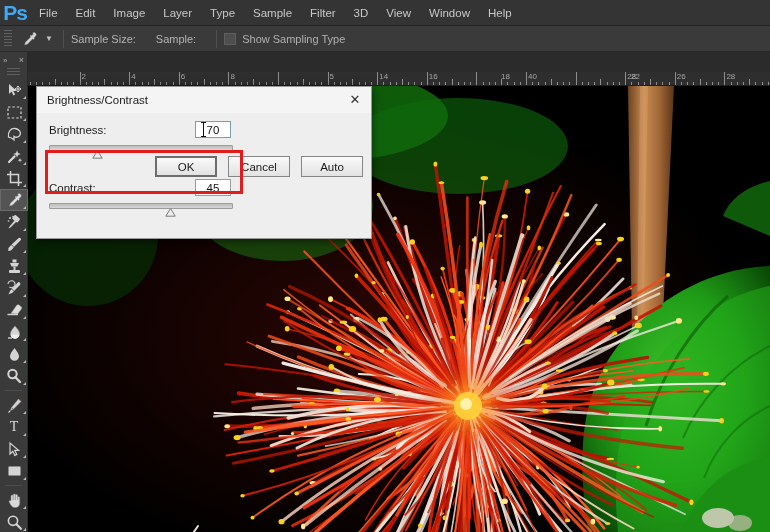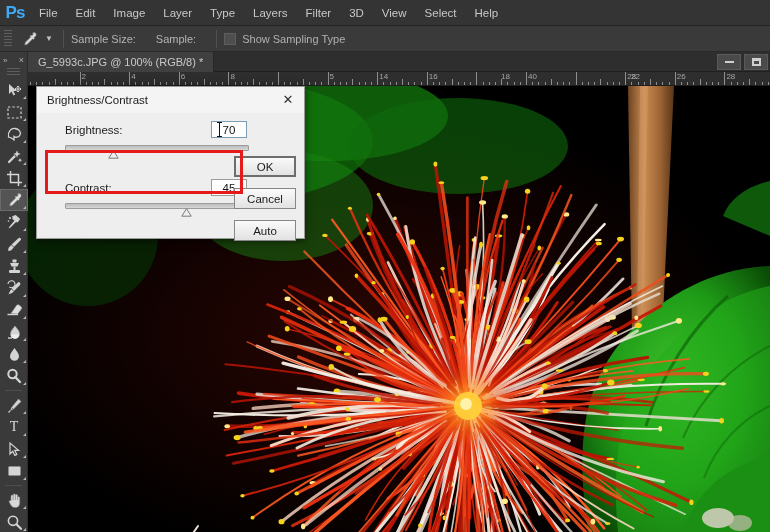--- a/index.html
+++ b/index.html
@@ -12,21 +12,21 @@
 
   
   .menubar {
     position: absolute; left: 0; top: 0; width: 770px; height: 26px;
     background: #343434; display: flex; align-items: center;
     border-bottom: 1px solid #232323;
   }
   .ps-logo {
     width: 30px; height: 26px; display: flex; align-items: center;
     justify-content: center; color: #3fa9f5; font-weight: bold;
-    font-size: 17px; letter-spacing: -1px; font-family: "Liberation Sans", sans-serif;
+    font-size: 21px; letter-spacing: -1px; font-family: "Liberation Sans", sans-serif;
   }
   .menu-item {
     padding: 0 9px; height: 26px; line-height: 26px;
     color: #c8c8c8; font-size: 11.5px; cursor: default; white-space: nowrap;
   }
 
   
   .optionsbar {
     position: absolute; left: 0; top: 26px; width: 770px; height: 26px;
     background: #3a3a3a; display: flex; align-items: center;
@@ -102,32 +102,32 @@
 
   
   .canvas-wrap {
     position: absolute; left: 28px; top: 86px; width: 742px; height: 446px;
     background: #000; overflow: hidden;
   }
   .canvas-img { position: absolute; inset: 0; }
 
   
   .dialog {
-    position: absolute; left: 36px; top: 86px; width: 269px; height: 153px;
+    position: absolute; left: 36px; top: 86px; width: 336px; height: 153px;
     background: #efeeee; border: 1px solid #9a9a9a; z-index: 20;
     box-shadow: 0 2px 8px rgba(0,0,0,.55);
     font-family: "Liberation Sans", sans-serif;
   }
   .dlg-title {
     height: 26px; background: #f5f4f4; display: flex; align-items: center;
     justify-content: space-between; padding: 0 8px 0 10px;
     color: #1b1b1b; font-size: 11.5px;
   }
   .dlg-close { font-size: 13px; color: #333; width: 16px; text-align:center; line-height: 16px;}
-  .dlg-body { position: relative; padding: 0 26px; }
+  .dlg-body { position: relative; padding: 0 10px; }
 
   .hl-box {
     position: absolute; left: 8px; top: 29px; width: 198px; height: 44px;
     border: 3px solid #e51b1b; pointer-events: none; z-index: 5;
   }
   .row-label { color: #1c1c1c; font-size: 11.5px; }
   .val-field {
     width: 36px; height: 17px; background: #fff; border: 1px solid #7a9cb5;
     font-size: 11.5px; color: #111; display: flex; align-items: center;
     justify-content: center; position: relative;
@@ -167,55 +167,44 @@
 
 <div id="app">
 
   <div class="menubar">
     <div class="ps-logo">Ps</div>
     <div class="menu-item">File</div>
     <div class="menu-item">Edit</div>
     <div class="menu-item">Image</div>
     <div class="menu-item">Layer</div>
     <div class="menu-item">Type</div>
-    <div class="menu-item">Layers</div>
+    <div class="menu-item">Sample</div>
     <div class="menu-item">Filter</div>
     <div class="menu-item">3D</div>
     <div class="menu-item">View</div>
-    <div class="menu-item">Select</div>
+    <div class="menu-item">Window</div>
     <div class="menu-item">Help</div>
   </div>
 
   <div class="optionsbar">
     <div class="grip"></div>
     <div class="opt-tool-icon">
       <svg width="18" height="18" viewBox="0 0 18 18">
         <path d="M12.6 3.2c.9-.9 2.2-.9 3 0 .8.8.8 2.1 0 2.9l-1.8 1.8.7.7-1 1-.8-.8-5.4 5.4-2.6.7.7-2.6 5.4-5.4-.8-.8 1-1 .7.7 1.8-1.8z" fill="#d8d8d8" stroke="#8a8a8a" stroke-width=".5"></path>
       </svg>
     </div>
     <div class="opt-caret">▼</div>
     <div class="opt-sep"></div>
     <div class="opt-label">Sample Size:</div>
     <div class="opt-label" style="margin-left:14px">Sample:</div>
     <div class="opt-sep" style="margin-left:14px"></div>
     <div class="opt-check-box"></div>
     <div class="opt-check-label">Show Sampling Type</div>
   </div>
 
-  <div class="tabbar">
-    <div class="doctab">G_5993c.JPG @ 100% (RGB/8) *</div>
-    <div class="winbtns">
-      <div class="winbtn">
-          <div class="minline"></div>
-        </div>
-      <div class="winbtn">
-          <div class="maxbox"></div>
-        </div>
-    </div>
-  </div>
 
   <div class="ruler-h" id="ruler">
       <div class="rtick" style="left: 51.6px; height: 13px;"></div>
       <div class="rnum" style="left: 53.6px;">2</div>
       <div class="rtick" style="left: 57.8px; height: 3.5px;"></div>
       <div class="rtick" style="left: 64px; height: 3.5px;"></div>
       <div class="rtick" style="left: 70.2px; height: 3.5px;"></div>
       <div class="rtick" style="left: 76.4px; height: 6px;"></div>
       <div class="rtick" style="left: 82.6px; height: 3.5px;"></div>
       <div class="rtick" style="left: 88.8px; height: 3.5px;"></div>
@@ -1194,21 +1183,21 @@
       <div style="width:184px;margin:7px 0 0 2px;position:relative;">
         <div class="slider-track"></div>
         <div class="slider-thumb" id="cthumb" style="left: 115.91px;">
           <svg width="11" height="9" viewBox="0 0 11 9">
             <path d="M5.5 0.6 L10.2 8.2 L0.8 8.2 Z" fill="#efeeee" stroke="#7b7b7b" stroke-width="1"></path>
           </svg>
         </div>
       </div>
 
 
-      <div style="position:absolute;right:8px;top:35px;display:flex;flex-direction:column;gap:11px;">
+      <div style="position:absolute;right:8px;top:35px;display:flex;flex-direction:row;gap:11px;">
         <div class="btn primary">OK</div>
         <div class="btn">Cancel</div>
         <div class="btn">Auto</div>
       </div>
 
     </div>
   </div>
 
 </div>
 

